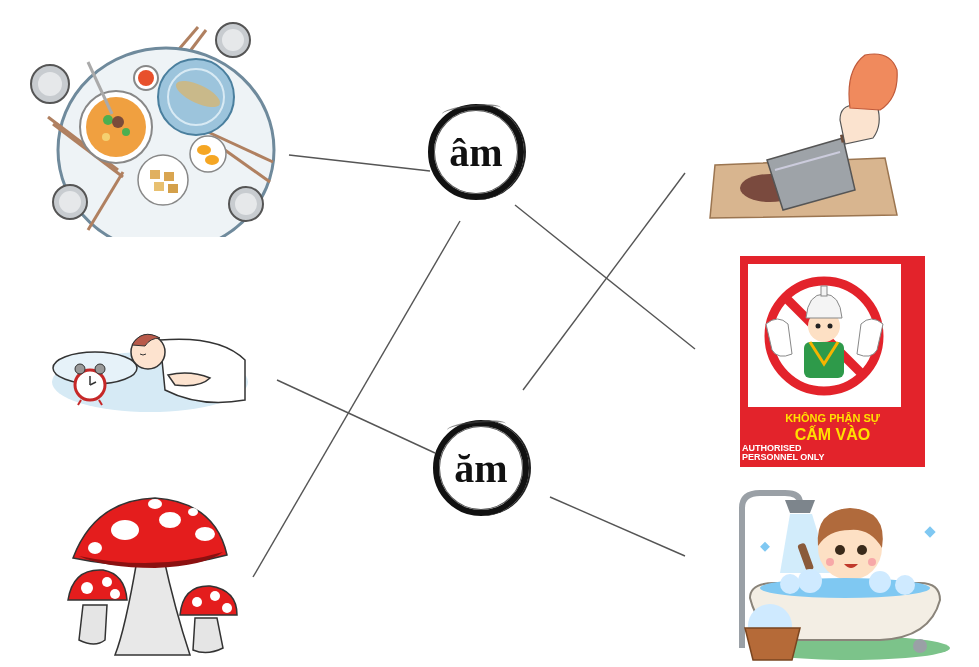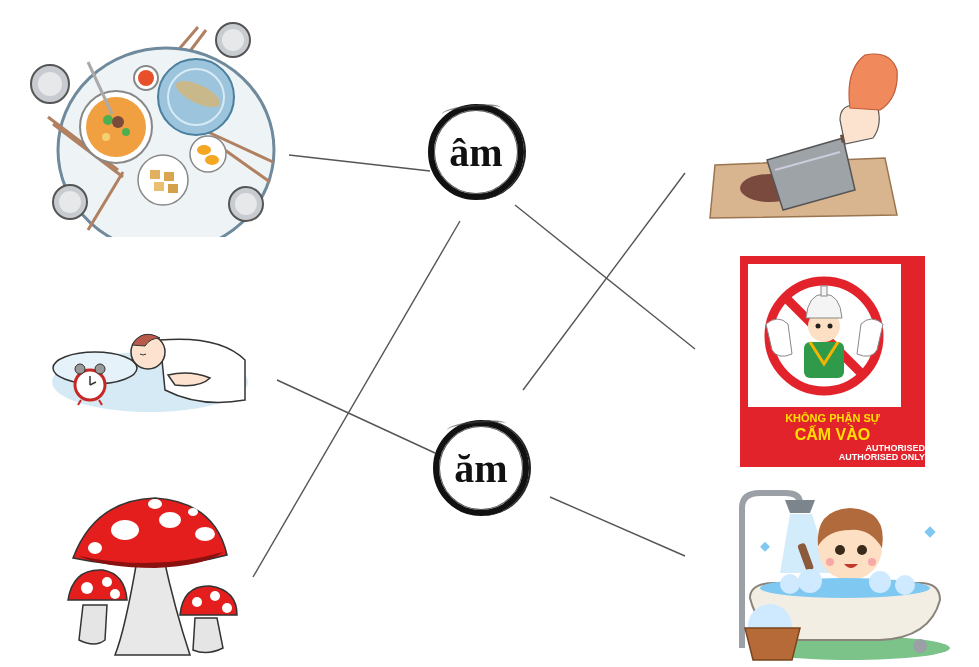--- a/index.html
+++ b/index.html
@@ -9,21 +9,21 @@
   .node{position:absolute;display:flex;align-items:center;justify-content:center;}
   .node .ring{position:absolute;inset:0;border-radius:50%;border:6px solid #111;box-sizing:border-box;
     box-shadow: inset 0 0 0 1px #555, 2px 0 0 0 #222;}
   .node .ring::after{content:"";position:absolute;left:8px;top:-5px;width:70%;height:10px;border-top:2px solid #444;border-radius:50%;transform:rotate(-6deg);opacity:.6;}
   .node .lbl{position:relative;font-weight:bold;font-size:40px;color:#111;font-family:"Liberation Serif","DejaVu Serif",serif;}
   .pic{position:absolute;}
   .sign{position:absolute;left:740px;top:256px;width:185px;height:211px;background:#e3232b;box-sizing:border-box;}
   .sign .inner{position:absolute;left:8px;top:8px;width:153px;height:143px;background:#fff;}
   .sign .t1{position:absolute;left:0;right:0;top:156px;text-align:center;color:#ffe000;font:bold 11px "Liberation Sans",sans-serif;}
   .sign .t2{position:absolute;left:0;right:0;top:170px;text-align:center;color:#ffe000;font:bold 16px "Liberation Sans",sans-serif;}
-  .sign .t3{position:absolute;left:16px;right:0;top:188px;text-align:right;color:#fff;font:bold 9px "Liberation Sans",sans-serif;line-height:9px;}
+  .sign .t3{position:absolute;left:2px;right:0;top:188px;text-align:left;color:#fff;font:bold 9px "Liberation Sans",sans-serif;line-height:9px;}
 </style>
 </head>
 <body>
 
 <div class="canvas">
 
   <svg class="lines" viewBox="0 0 979 667">
     <line id="ln0" stroke="#555555" stroke-width="1.4" x1="289" y1="155" x2="430" y2="171"></line>
     <line id="ln1" stroke="#555555" stroke-width="1.4" x1="515" y1="205" x2="695" y2="349"></line>
     <line id="ln2" stroke="#555555" stroke-width="1.4" x1="685" y1="173" x2="523" y2="390"></line>
@@ -152,21 +152,21 @@
         <circle cx="70" cy="62" r="2.5" fill="#222"></circle>
           <circle cx="82" cy="62" r="2.5" fill="#222"></circle>
         <path d="M18 60 Q30 50 40 60 L44 90 Q30 96 24 86 Z" fill="#fff" stroke="#888"></path>
         <path d="M135 60 Q123 50 113 60 L109 90 Q123 96 129 86 Z" fill="#fff" stroke="#888"></path>
       </svg>
     </div>
     <div class="t1">KHÔNG PHẬN SỰ</div>
     <div class="t2">CẤM VÀO</div>
     <div class="t3">
       <div>AUTHORISED</div>
-      <div>AUTHORISED ONLY</div>
+      <div>PERSONNEL ONLY</div>
     </div>
   </div>
 
   <div class="pic" style="left:730px;top:488px;width:220px;height:175px;">
     <svg width="220" height="175" viewBox="0 0 220 175">
       <ellipse cx="120" cy="160" rx="100" ry="12" fill="#7cc38a"></ellipse>
       <path d="M12 160 L12 20 Q12 5 30 5 L55 5 Q70 5 70 15" fill="none" stroke="#9aa0a6" stroke-width="6"></path>
       <path d="M55 12 L85 12 L80 25 L60 25 Z" fill="#7d858c"></path>
       <polygon points="60,26 82,26 100,85 50,85" fill="#bfe4fa" opacity=".7"></polygon>
       <circle cx="120" cy="60" r="32" fill="#fde0c4"></circle>

